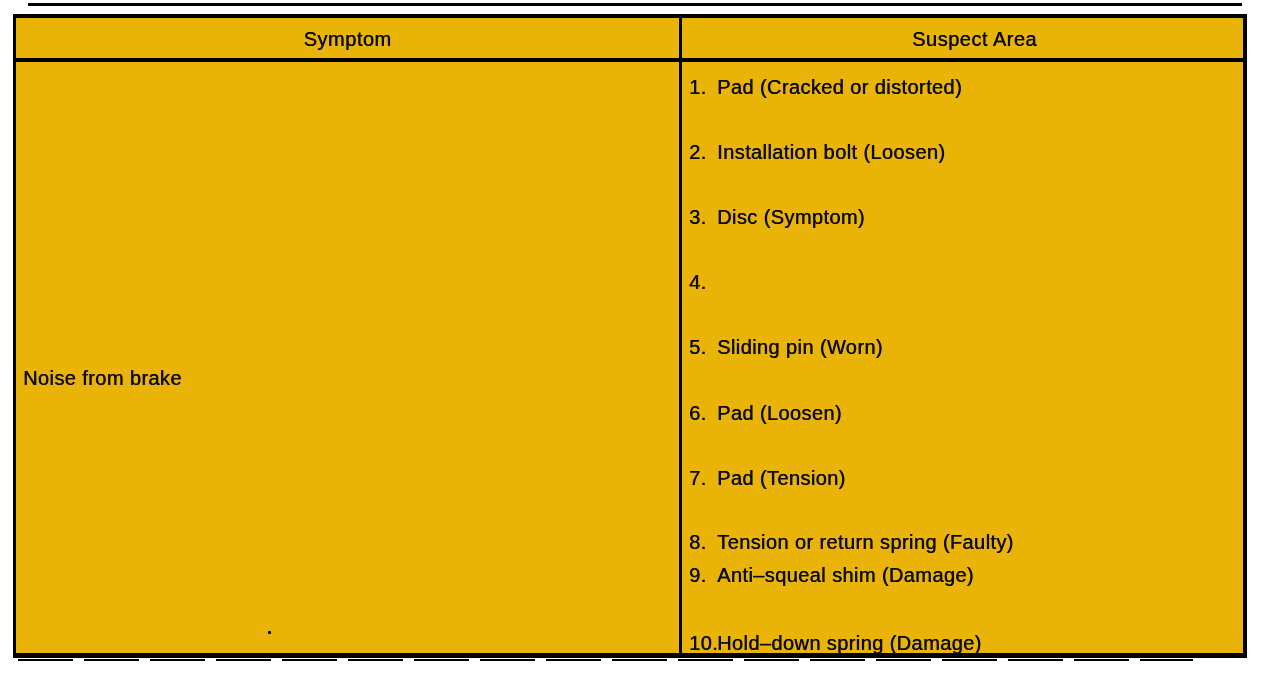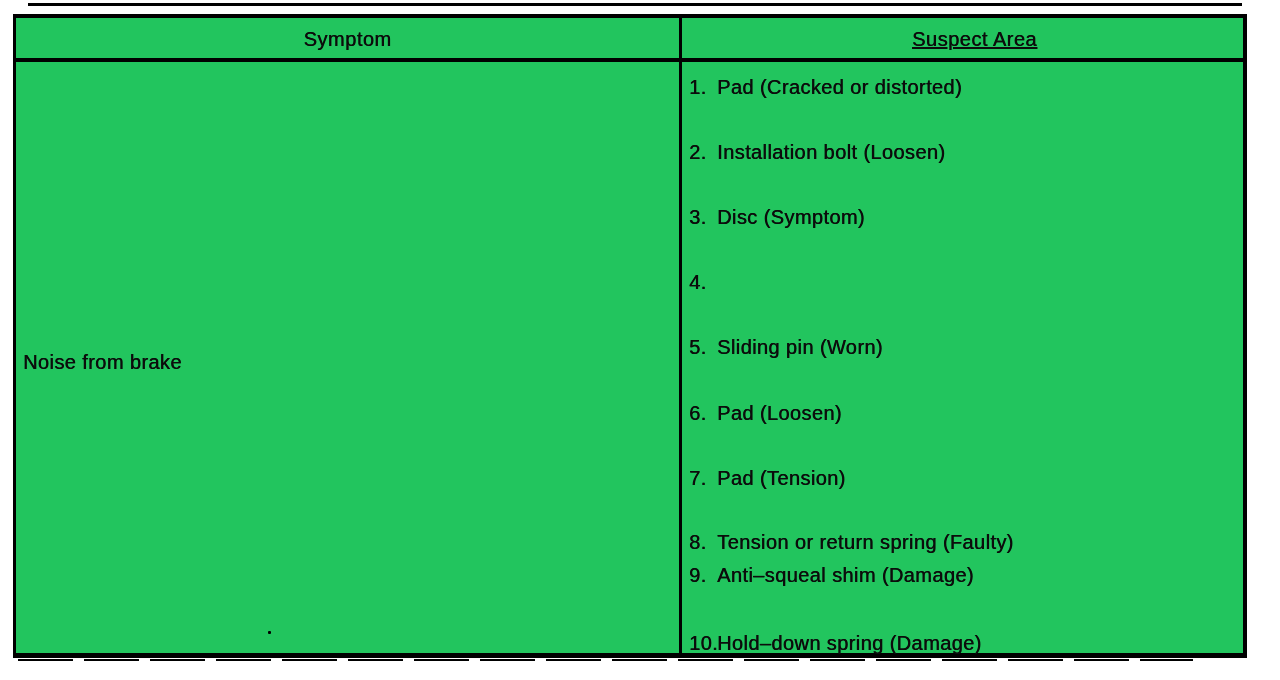--- a/index.html
+++ b/index.html
@@ -15,39 +15,39 @@
   .rule-top{position:absolute;left:28px;top:3px;width:1214px;height:3px;background:#000;}
   .rule-bottom{
     position:absolute;left:18px;top:659px;width:1175px;height:2px;
     background:repeating-linear-gradient(90deg,#000 0 55px,transparent 55px 66px);
   }
 
   
   .tbl{
     position:absolute;left:13px;top:14px;width:1227px;height:635px;
     border:solid #000;border-width:4px 4px 5px 3px;
-    background:#22c55e;
+    background:#eab308;
   }
 
   .hdr-row{display:flex;height:40px;border-bottom:4px solid #000;}
   .hdr-cell{display:flex;align-items:center;justify-content:center;}
   .hdr-left{width:666px;box-sizing:border-box;border-right:3px solid #000;}
-  .hdr-right{flex:1;text-decoration:underline;}
+  .hdr-right{flex:1;}
   .hdr-label{
     font-size:20px;letter-spacing:.5px;padding-top:3px;white-space:nowrap;
     text-shadow:.5px 0 0 currentColor;
   }
   .hdr-right .hdr-label{position:relative;left:12px;}
 
   .body-row{display:flex;height:591px;}
   .cell-left{width:666px;box-sizing:border-box;border-right:3px solid #000;position:relative;}
   .cell-right{flex:1;position:relative;}
 
   .symptom{
-    position:absolute;left:7px;top:289px;
+    position:absolute;left:7px;top:305px;
     font-size:20px;line-height:22px;letter-spacing:.4px;white-space:nowrap;
     text-shadow:.5px 0 0 currentColor;
   }
 
   .item{
     position:absolute;left:7px;display:flex;
     font-size:20px;line-height:22px;letter-spacing:.4px;white-space:nowrap;
     text-shadow:.5px 0 0 currentColor;
   }
   .item .num{flex:0 0 28px;width:28px;}

